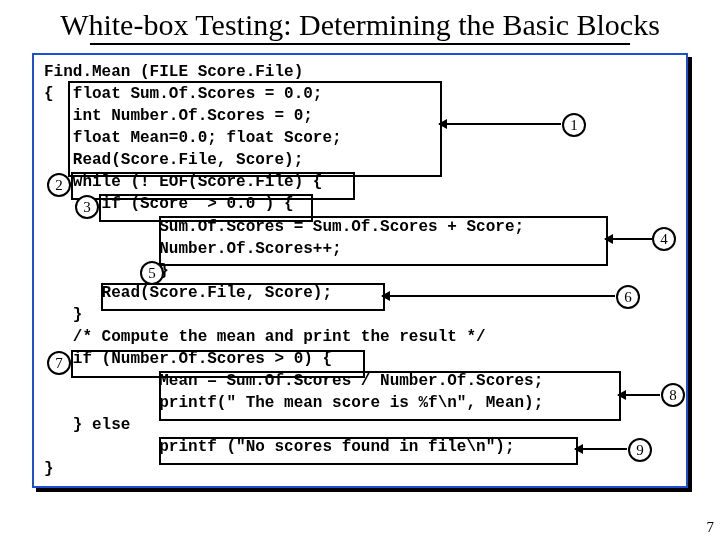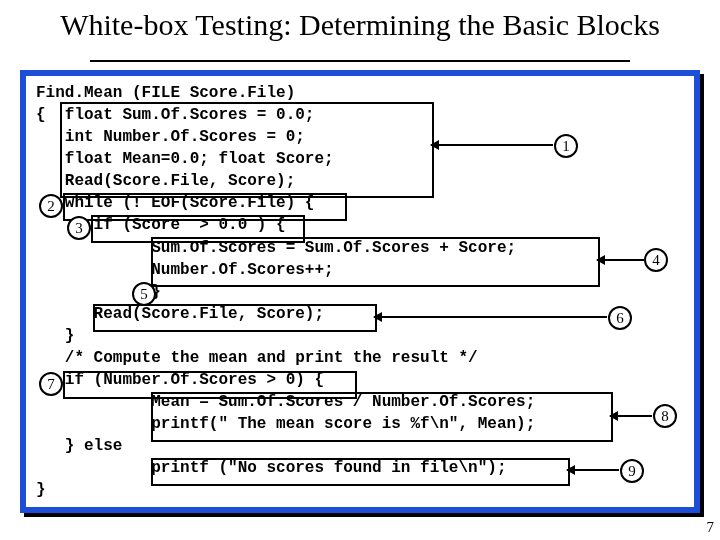--- a/index.html
+++ b/index.html
@@ -1,18 +1,18 @@
 <!DOCTYPE html>
 <html><head>
 <meta charset="utf-8">
 <style>
   body{margin:0;background:#fff;font-family:"Times New Roman",serif;width:720px;height:540px;overflow:hidden}
-  .title{text-align:center;font-size:30px;padding:8px 0 18px}
+  .title{text-align:center;font-size:30px;padding:8px 0 1px}
   .title-underline{width:540px;margin:0 auto 8px;border-bottom:2px solid #000}
-  .code-outer{border:6px solid #1d4ed8;margin:0 20px;position:relative;box-shadow:4px 4px 0 #000}
+  .code-outer{border:2px solid #1d4ed8;margin:0 32px;position:relative;box-shadow:4px 4px 0 #000}
   .code{font-family:"Courier New",monospace;font-size:16px;font-weight:bold;white-space:pre;padding:6px 8px 6px 10px;line-height:1.38}
   .num{display:inline-flex;align-items:center;justify-content:center;width:20px;height:20px;border:2px solid #000;border-radius:50%;font-family:"Times New Roman",serif;font-size:15px;font-weight:normal;background:#fff;position:absolute;z-index:3}
   .box{position:absolute;border:2px solid #000;background:transparent;z-index:1}
   .arrow{position:absolute;height:2px;background:#000;z-index:2}
   .arrow::before{content:"";position:absolute;left:-1px;top:-4px;border:5px solid transparent;border-right:9px solid #000;border-left:none}
   .page-num{position:absolute;right:6px;bottom:4px;font-family:"Times New Roman",serif;font-size:15px}
 </style>
 </head>
 <body>
 

